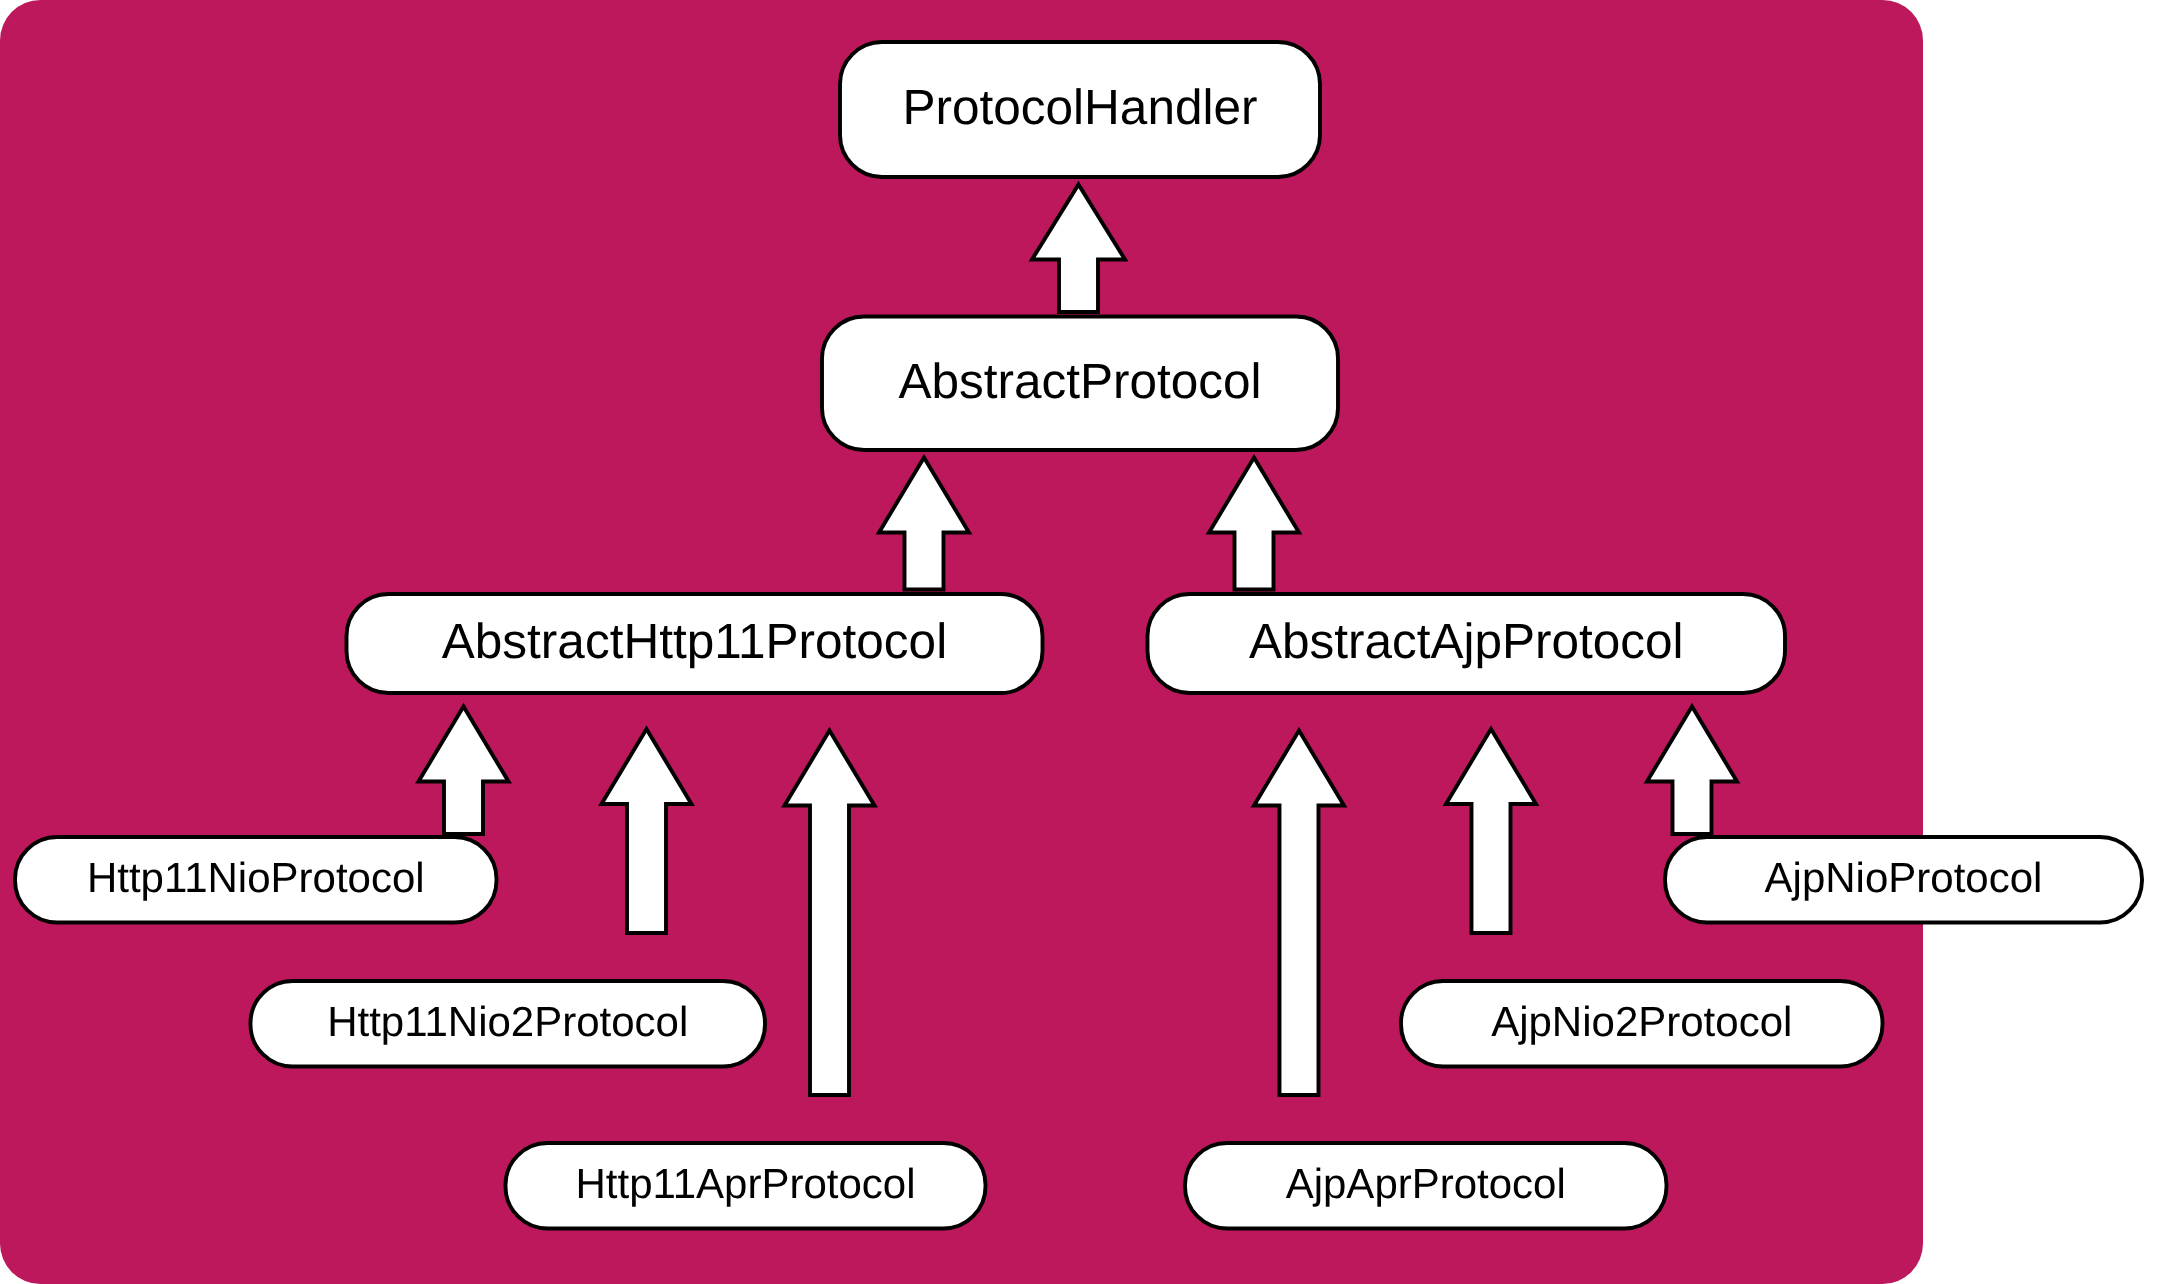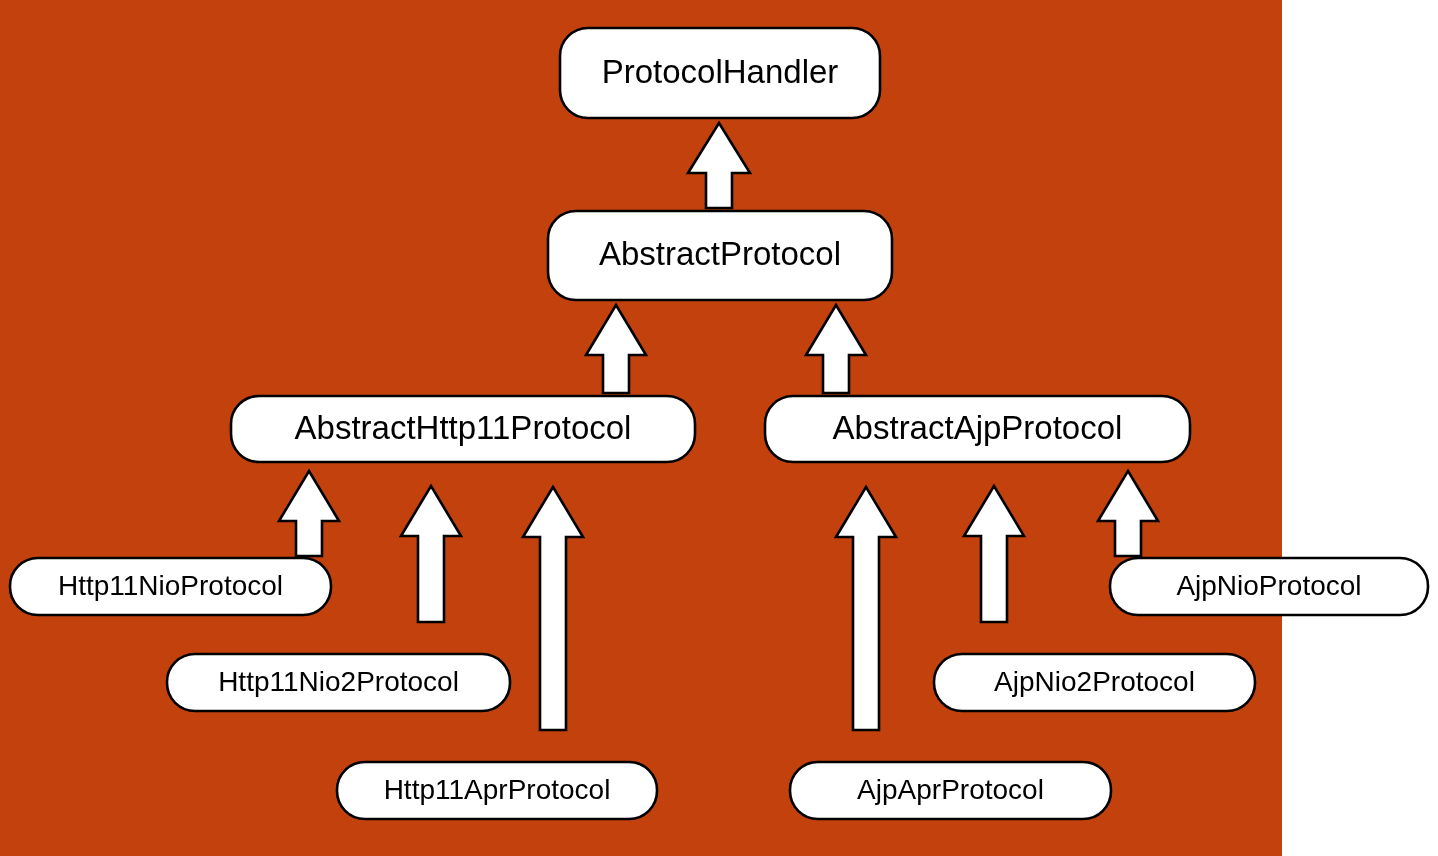--- a/index.html
+++ b/index.html
@@ -10,21 +10,22 @@
   body {
     width: 1438px;
     height: 856px;
     font-family: "Liberation Sans", sans-serif;
     overflow: hidden;
   }
   #diagram-root {
     position: relative;
     width: 1282px;
     height: 856px;
-    background: #c2410c;
+    background: #be185d;
+    border-radius: 27px;
   }
   svg#uml-canvas {
     display: block;
     width: 1438px;
     height: 856px;
   }
   .class-box-shape {
     fill: #ffffff;
     stroke: #000000;
     stroke-width: 2.6;

